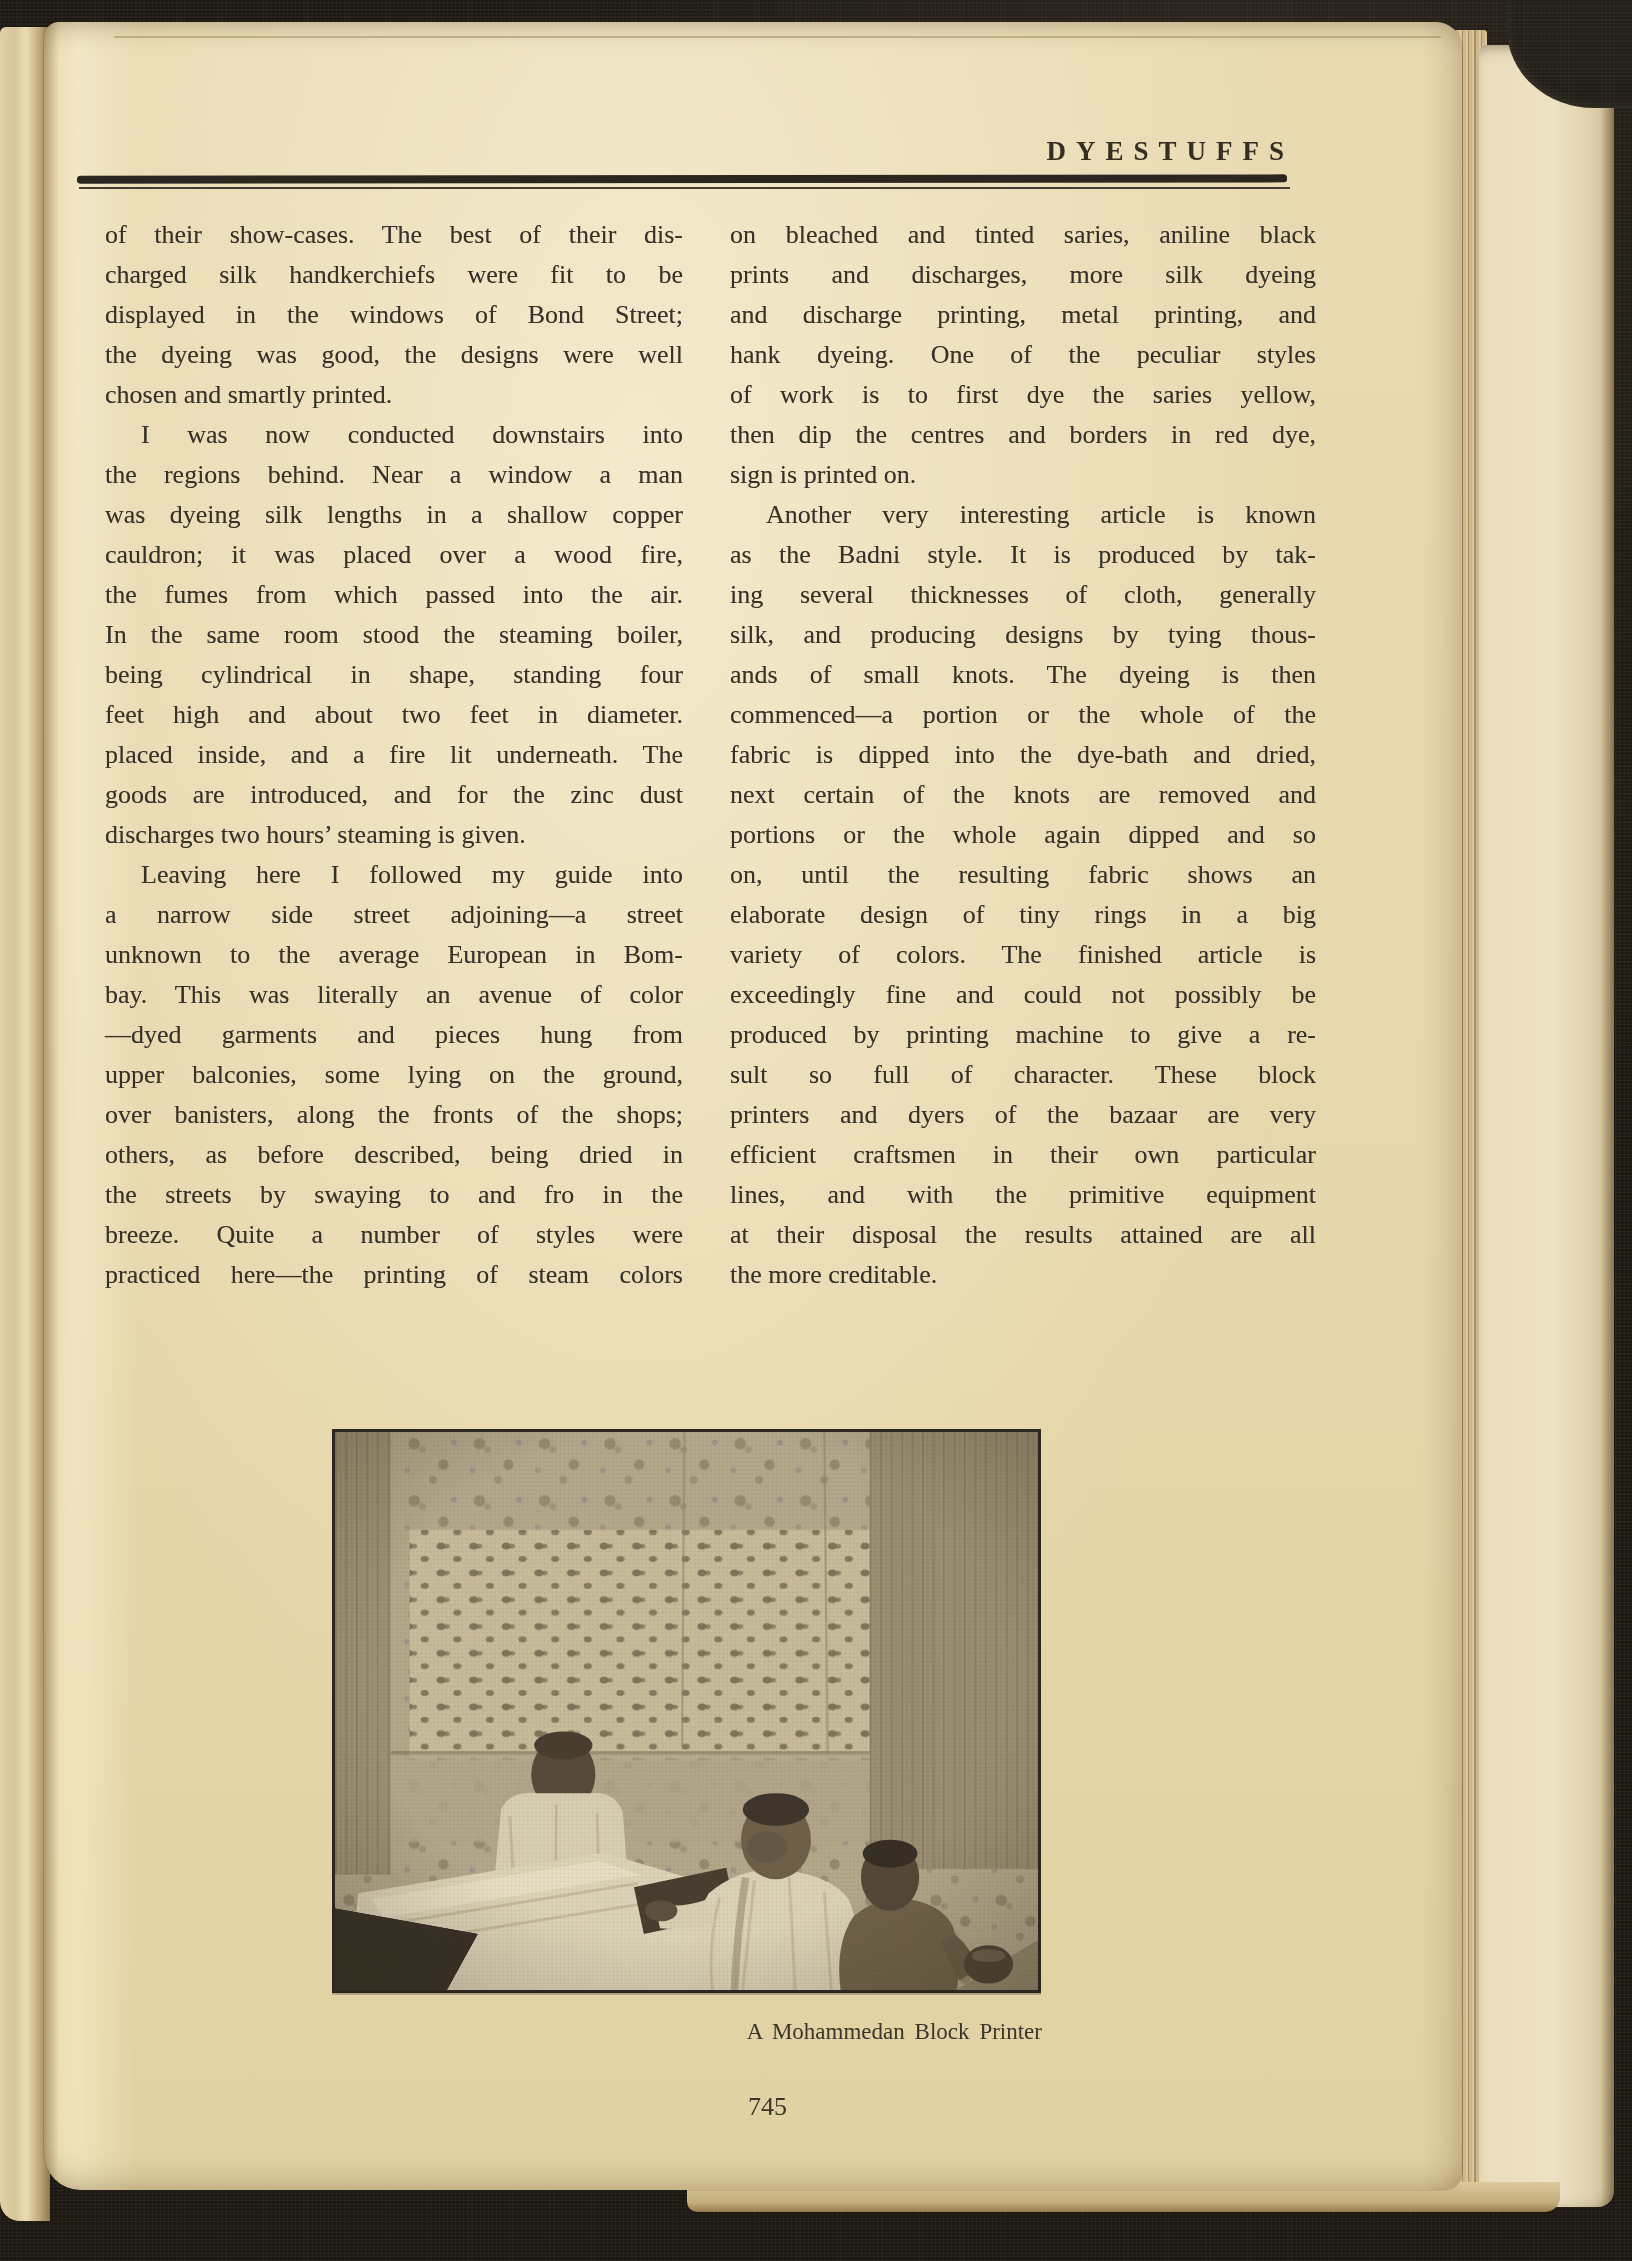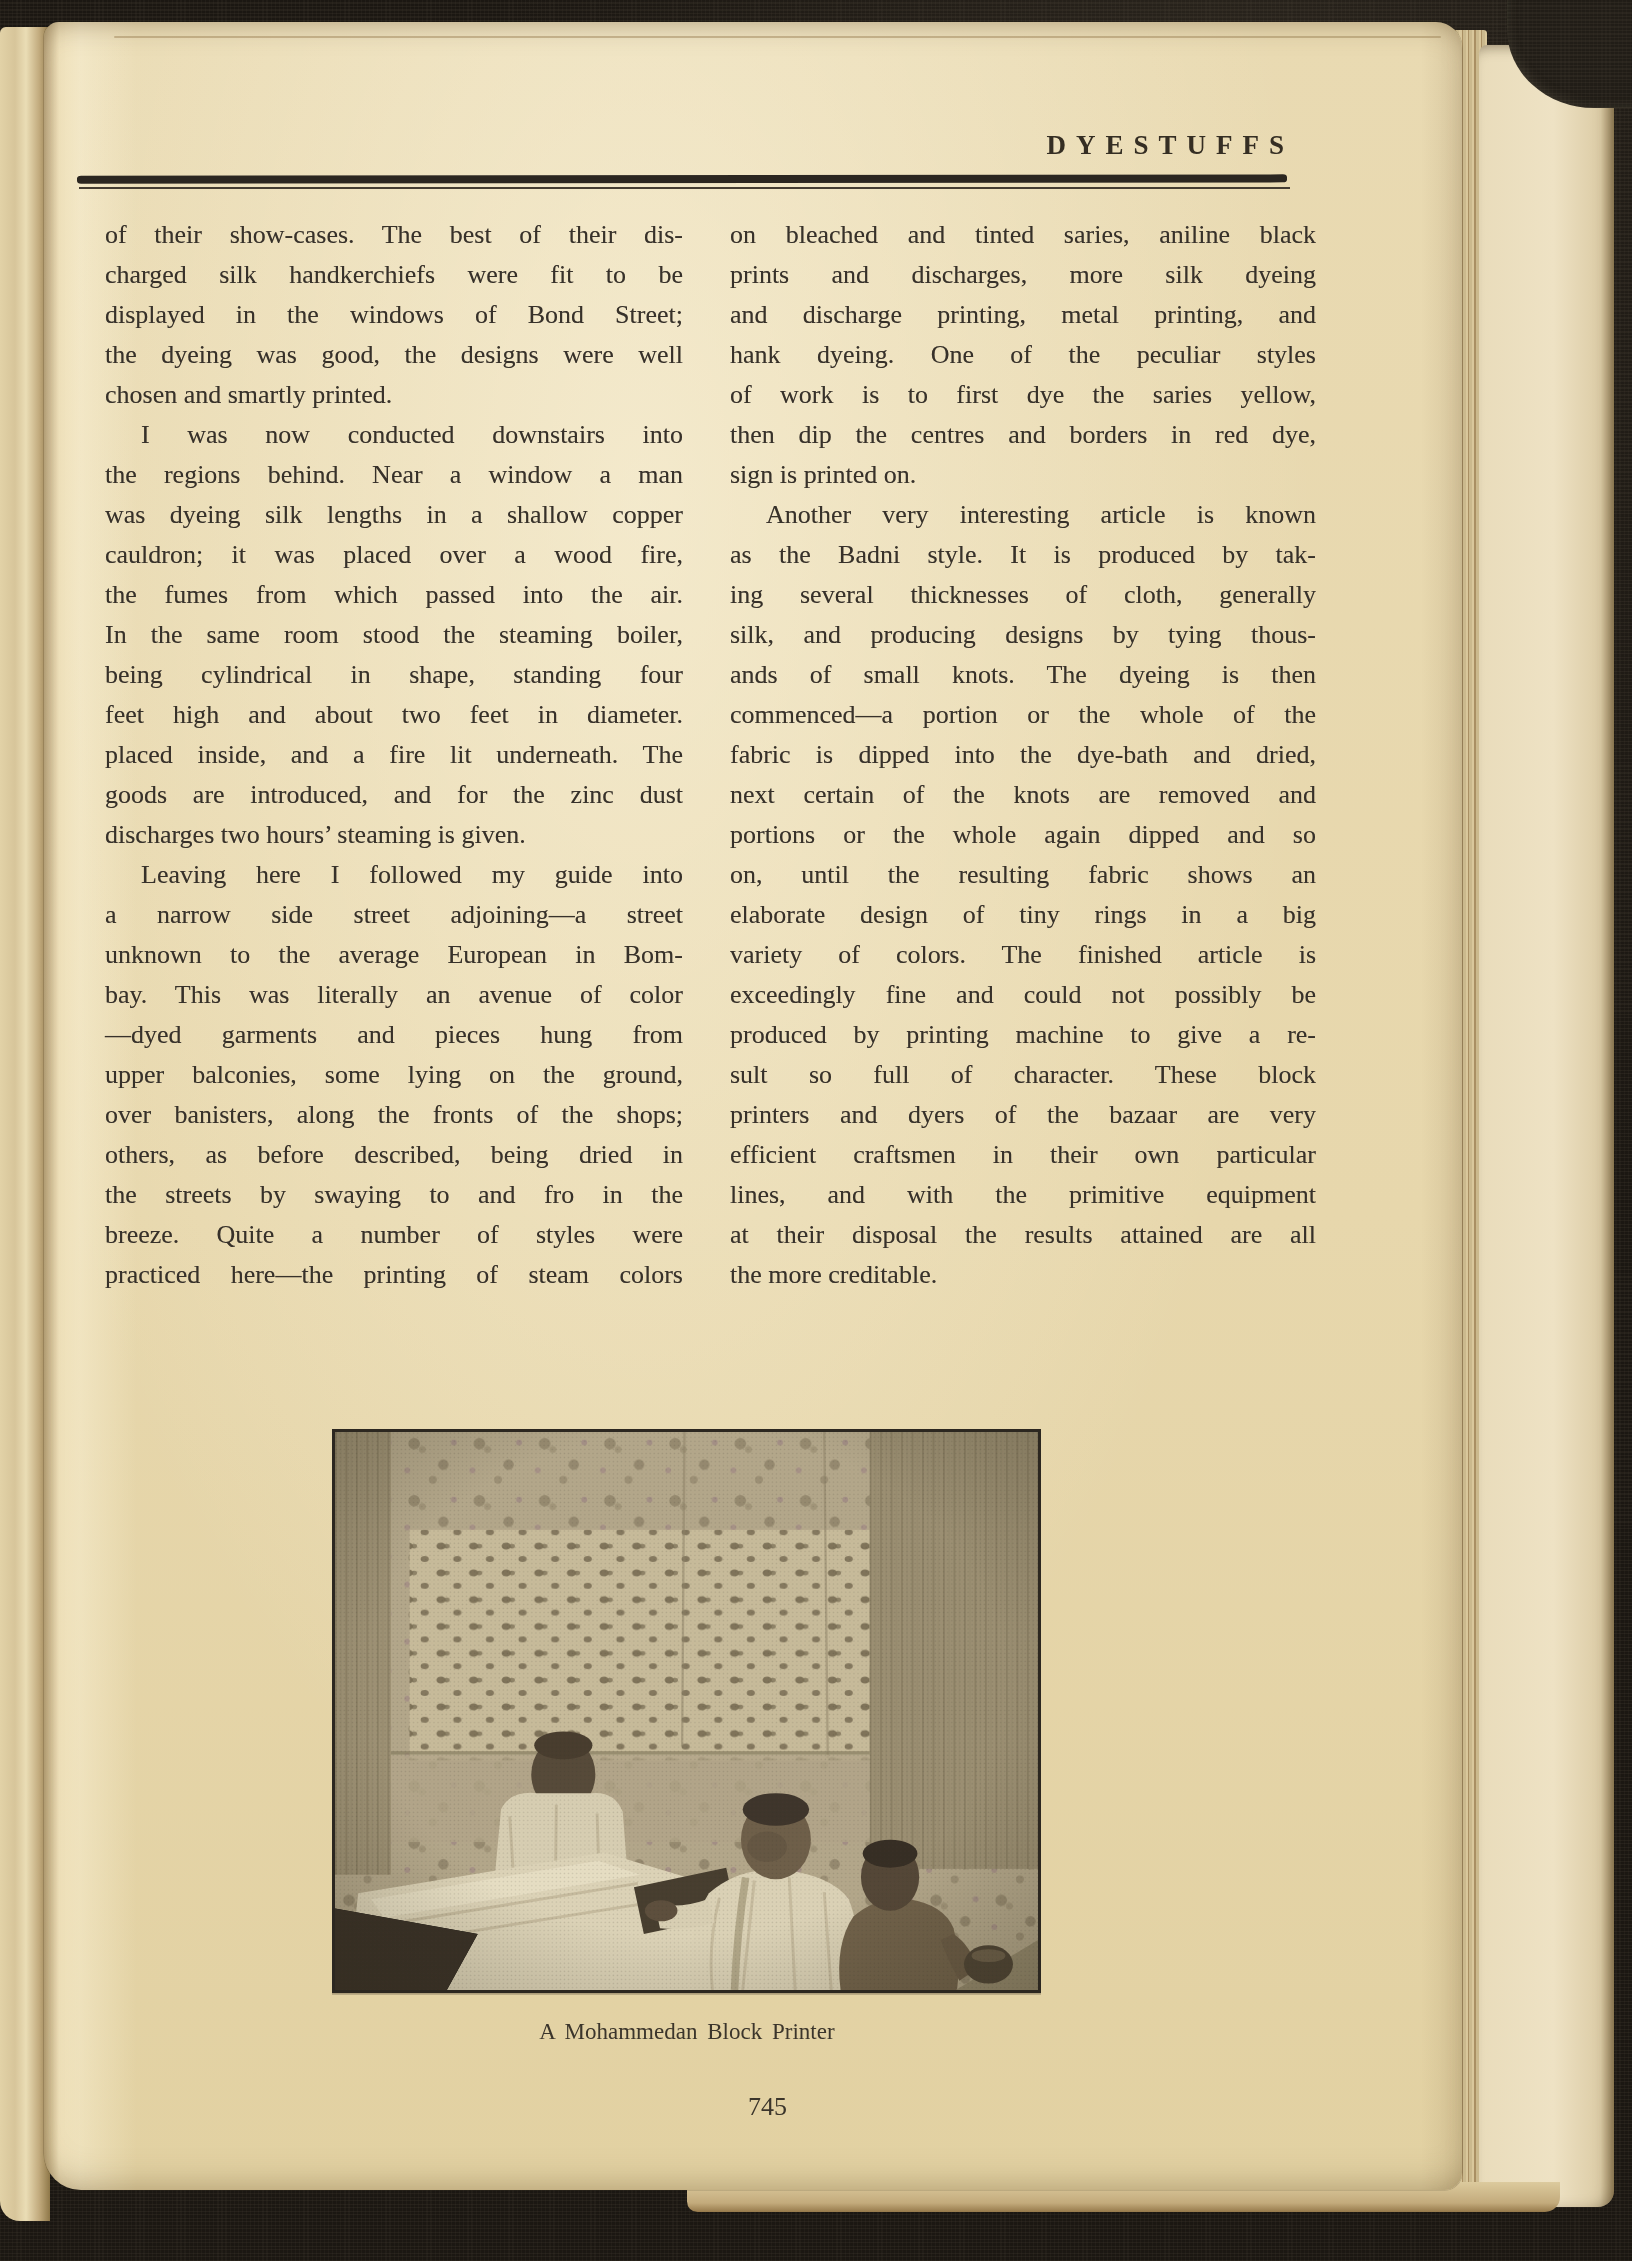--- a/index.html
+++ b/index.html
@@ -61,21 +61,21 @@
       inset 0 16.3px 30px -18.6px rgba(104,80,44,.55),
       inset 0 -21px 36px -23px rgba(104,80,44,.50),
       0 0 0 0.6px rgba(40,30,15,.25);
   }
   .leaf-line{
     position:absolute;left:70px;top:14px;width:1327px;height:1.7px;
     background:rgba(150,125,80,.45);border-radius:1.2px;
   }
   
   .running-head{
-    position:absolute;top:108px;right:168px;
+    position:absolute;top:114px;right:168px;
     font-size:27px;font-weight:bold;letter-spacing:10px;color:#352e23;
   }
   .rule{position:absolute;background:#2b2620;}
   .rule.thick{left:33px;top:153px;width:1210px;height:7.6px;border-radius:4.1px/2.9px;transform:rotate(-.06deg);}
   .rule.thin{left:35px;top:165px;width:1211px;height:1.7px;background:#443c31;}
   
   .col{position:absolute;top:193px;font-size:26px;line-height:40px;color:#37312a;
        text-shadow:0 0 0.6px rgba(55,49,42,.35);margin-left:28px;}
   .col-left{left:33px;width:578px;}
   .col-right{left:658px;width:586px;}
@@ -83,21 +83,21 @@
   .tline.endline{text-align-last:left;}
   .tline.indent{text-indent:36px;}
   
   .photo{
     position:absolute;left:288px;top:1407px;width:703px;height:558px;margin:0;
     border:3.5px solid #2c2720;background:#b3a78a;
     box-shadow:0 1.7px 0 0 rgba(45,38,28,.3);
   }
   .photo svg{display:block;width:100%;height:100%;}
   .caption{
-    position:absolute;left:288px;top:1997px;width:710px;text-align:center;
+    position:absolute;left:288px;top:1997px;width:710px;text-align:right;
     font-size:23px;color:#3b352b;word-spacing:4.1px;
   }
   .folio{
     position:absolute;left:615px;top:2070px;width:128px;text-align:right;
     font-size:26px;color:#3b352b;
   }
 </style>
 </head>
 <body>
 

